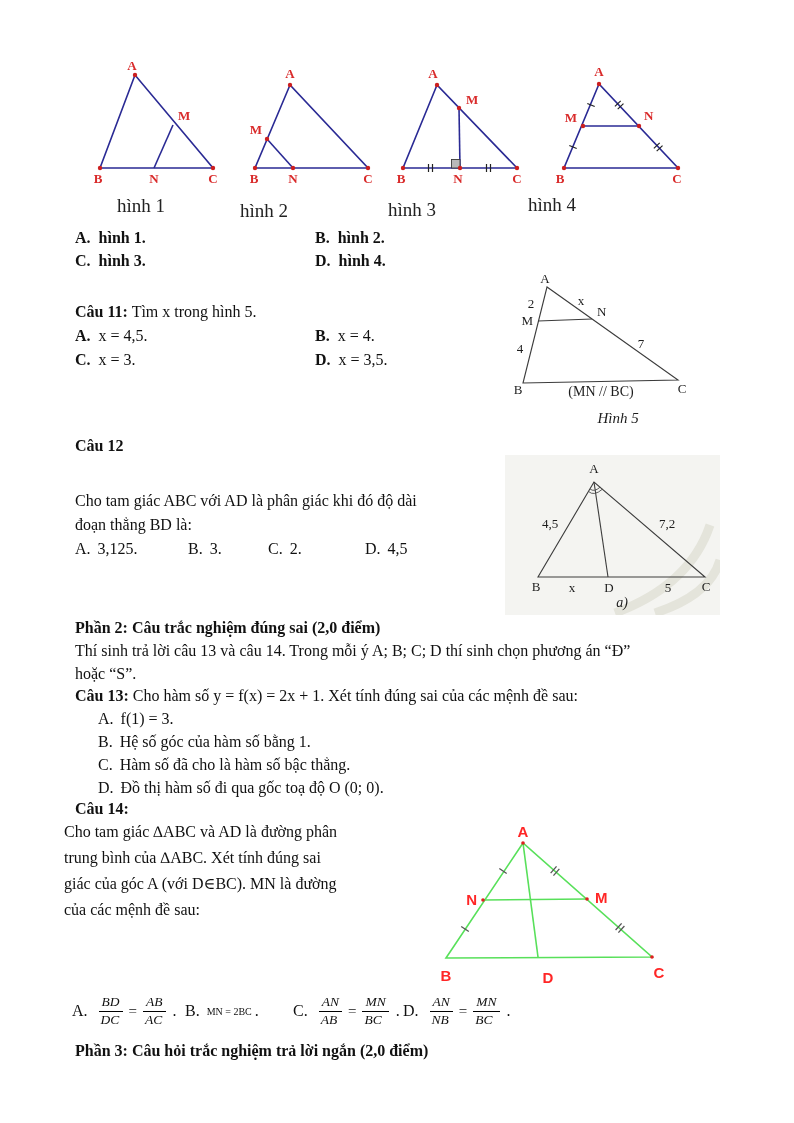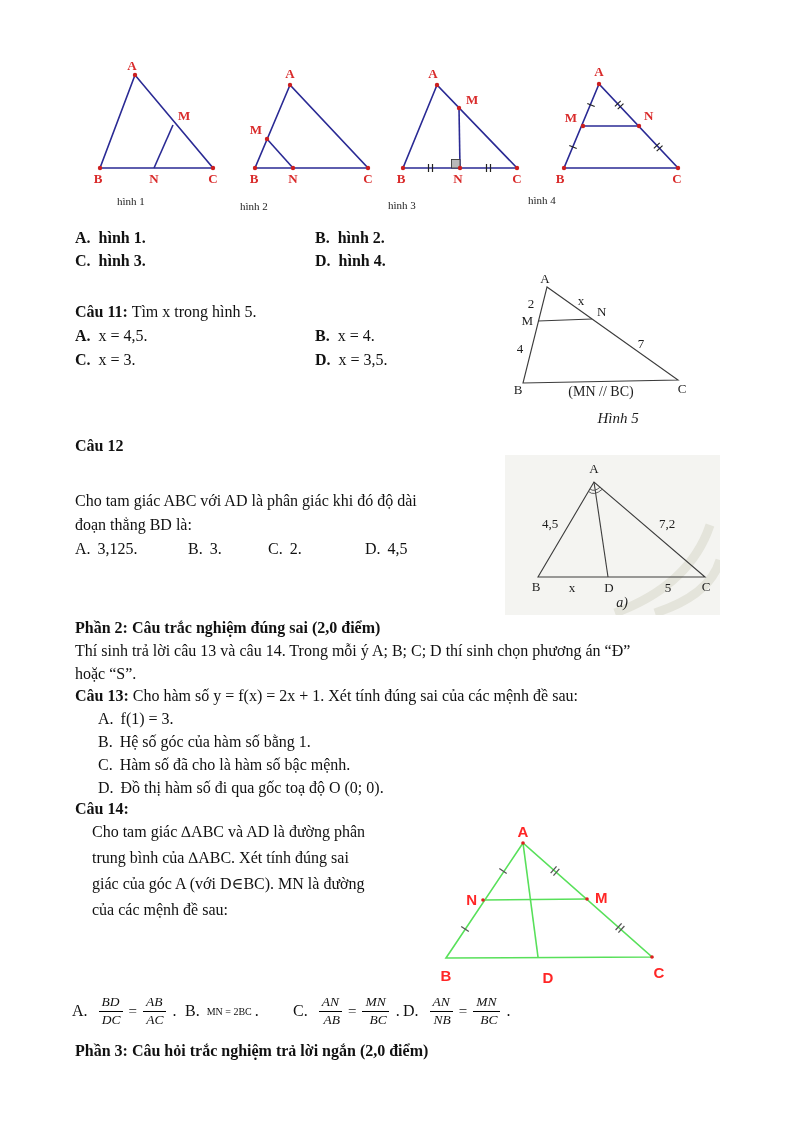--- a/index.html
+++ b/index.html
@@ -2,25 +2,25 @@
 <html><head>
 <meta charset="utf-8">
 <style>
   html,body{margin:0;padding:0;background:#fff}
   .page{position:relative;width:794px;height:1123px;background:#ffffff;overflow:hidden;
         font-family:"Liberation Serif","DejaVu Serif",serif;color:#111;font-size:16px}
   .abs{position:absolute;white-space:nowrap}
   .b{font-weight:700}
   .i{}
   .bi{font-weight:700;}
-  .cap{font-size:11px;color:#222}
+  .cap{font-size:19px;color:#222}
   .ltr-b{font-weight:700;margin-right:8px}
   .ltr{margin-right:7px}
   .optrow span.val{font-weight:700}
-  .frac{display:inline-flex;flex-direction:column;align-items:flex-end;font-style:italic;
+  .frac{display:inline-flex;flex-direction:column;align-items:flex-start;font-style:italic;
         font-size:13.5px;line-height:1.2;margin:0 4px}
   .frac .fnum{border-bottom:1px solid #000;padding:0 3px}
   .frac .fden{padding:0 2px}
   .mathopt{display:inline-flex;align-items:center;height:42px;font-size:16px}
   .mathopt .eq{margin:0 2px;font-size:15px}
   .mathopt .end{margin-left:3px}
   svg text{font-family:"Liberation Serif","DejaVu Serif",serif}
   .figrow text{font-weight:700;fill:#d92b2b;font-size:13px}
   .fig5 text,.fig12 text{fill:#1d1d1d;font-size:13px;font-weight:400}
   .fig14 text{font-family:"Liberation Sans","DejaVu Sans",sans-serif;font-weight:700;
@@ -217,28 +217,28 @@
     <span class="b">Câu 13:</span>
     <span>Cho hàm số y = f(x) = 2x + 1. Xét tính đúng sai của các mệnh đề sau:</span>
   </div>
   <div class="abs" style="left:98px;top:710px">
     <span class="ltr">A.</span><span>f(1) = 3.</span>
   </div>
   <div class="abs" style="left:98px;top:733px">
     <span class="ltr">B.</span><span>Hệ số góc của hàm số bằng 1.</span>
   </div>
   <div class="abs" style="left:98px;top:756px">
-    <span class="ltr">C.</span><span>Hàm số đã cho là hàm số bậc mệnh.</span>
+    <span class="ltr">C.</span><span>Hàm số đã cho là hàm số bậc thẳng.</span>
   </div>
   <div class="abs" style="left:98px;top:779px">
     <span class="ltr">D.</span><span>Đồ thị hàm số đi qua gốc toạ độ O (0; 0).</span>
   </div>
 
   <div class="abs b" style="left:75px;top:800px">Câu 14:</div>
-  <div class="abs" style="left:92px;top:819px;line-height:26px">
+  <div class="abs" style="left:64px;top:819px;line-height:26px">
     <div><span>Cho tam giác </span><span class="i">∆ABC</span><span> và </span><span class="i">AD</span><span> là đường phân</span></div>
     <div><span class="i">trung bình của ∆ABC.</span><span> Xét tính đúng sai</span></div>
     <div><span>giác của góc </span><span class="i">A</span><span> (với </span><span class="i">D∈BC</span><span>). </span><span class="i">MN là đường</span></div>
     <div><span>của các mệnh đề sau:</span></div>
   </div>
 
   <svg class="abs fig14" style="left:435px;top:815px" width="285" height="180" viewBox="0 0 285 180">
     <g stroke="#58e05a" stroke-width="1.6" fill="none">
       <polygon points="88,28 11,143 217,142"></polygon>
       <line x1="88" y1="28" x2="103" y2="142"></line>

